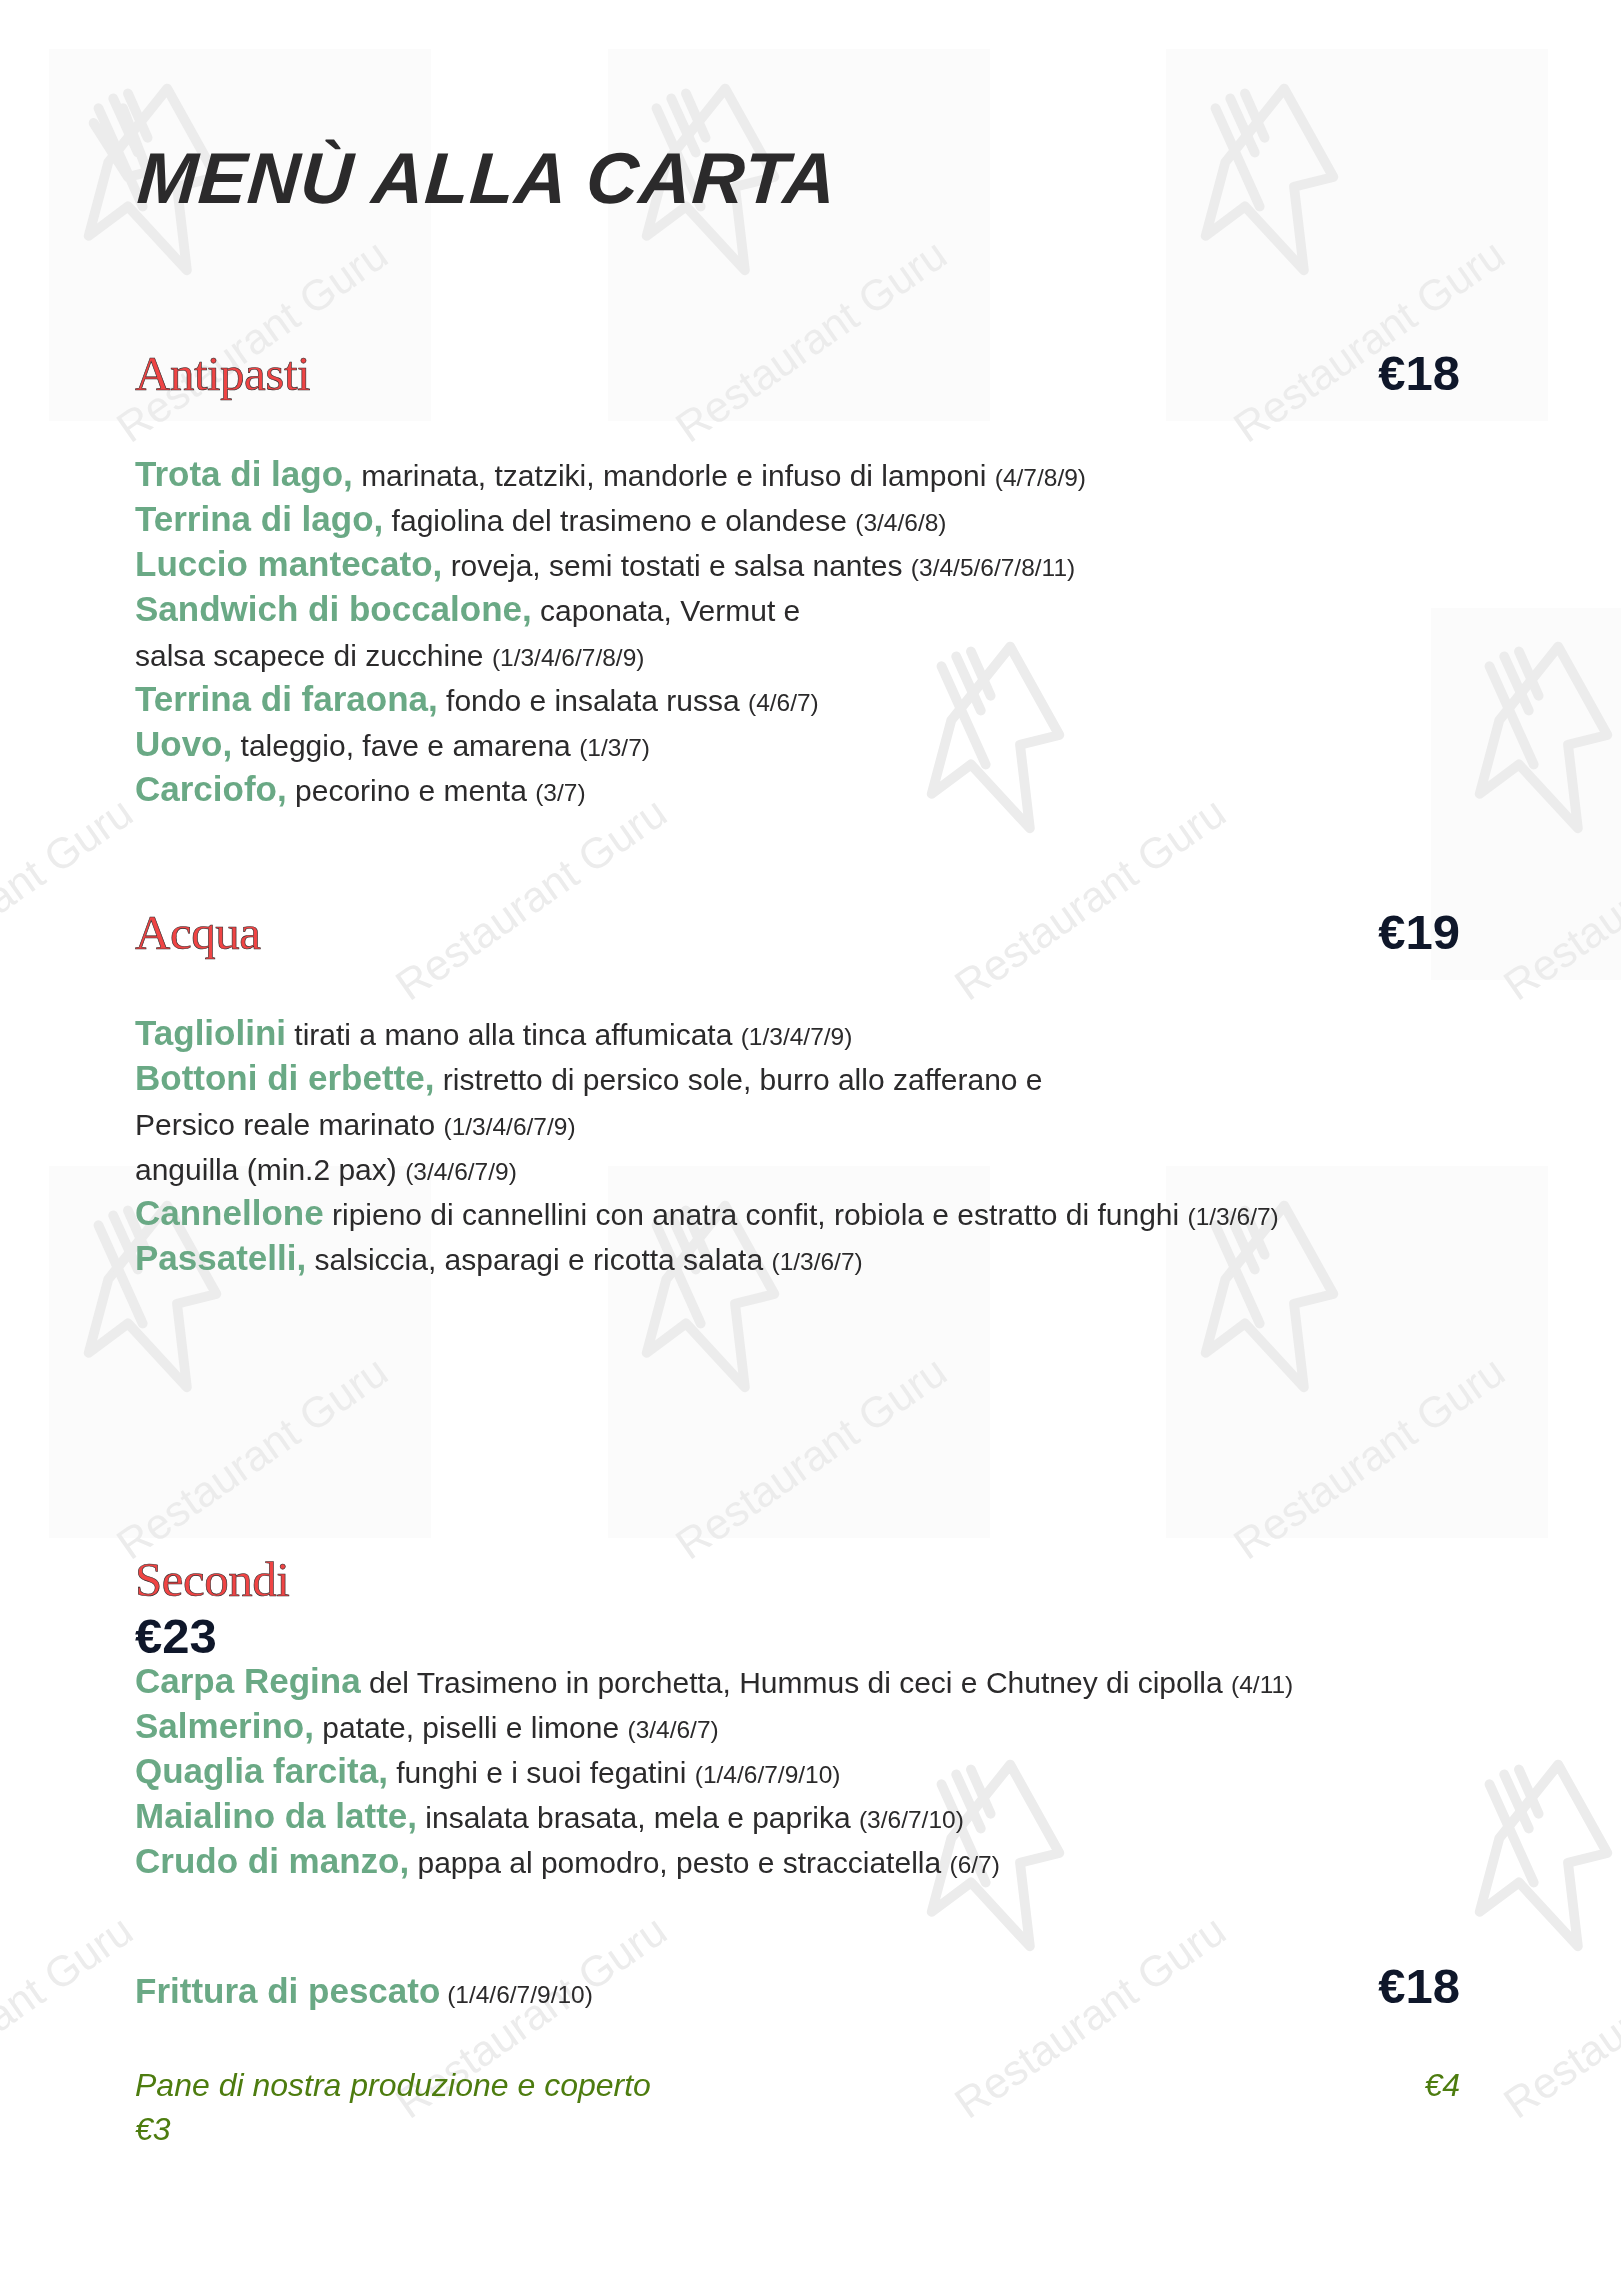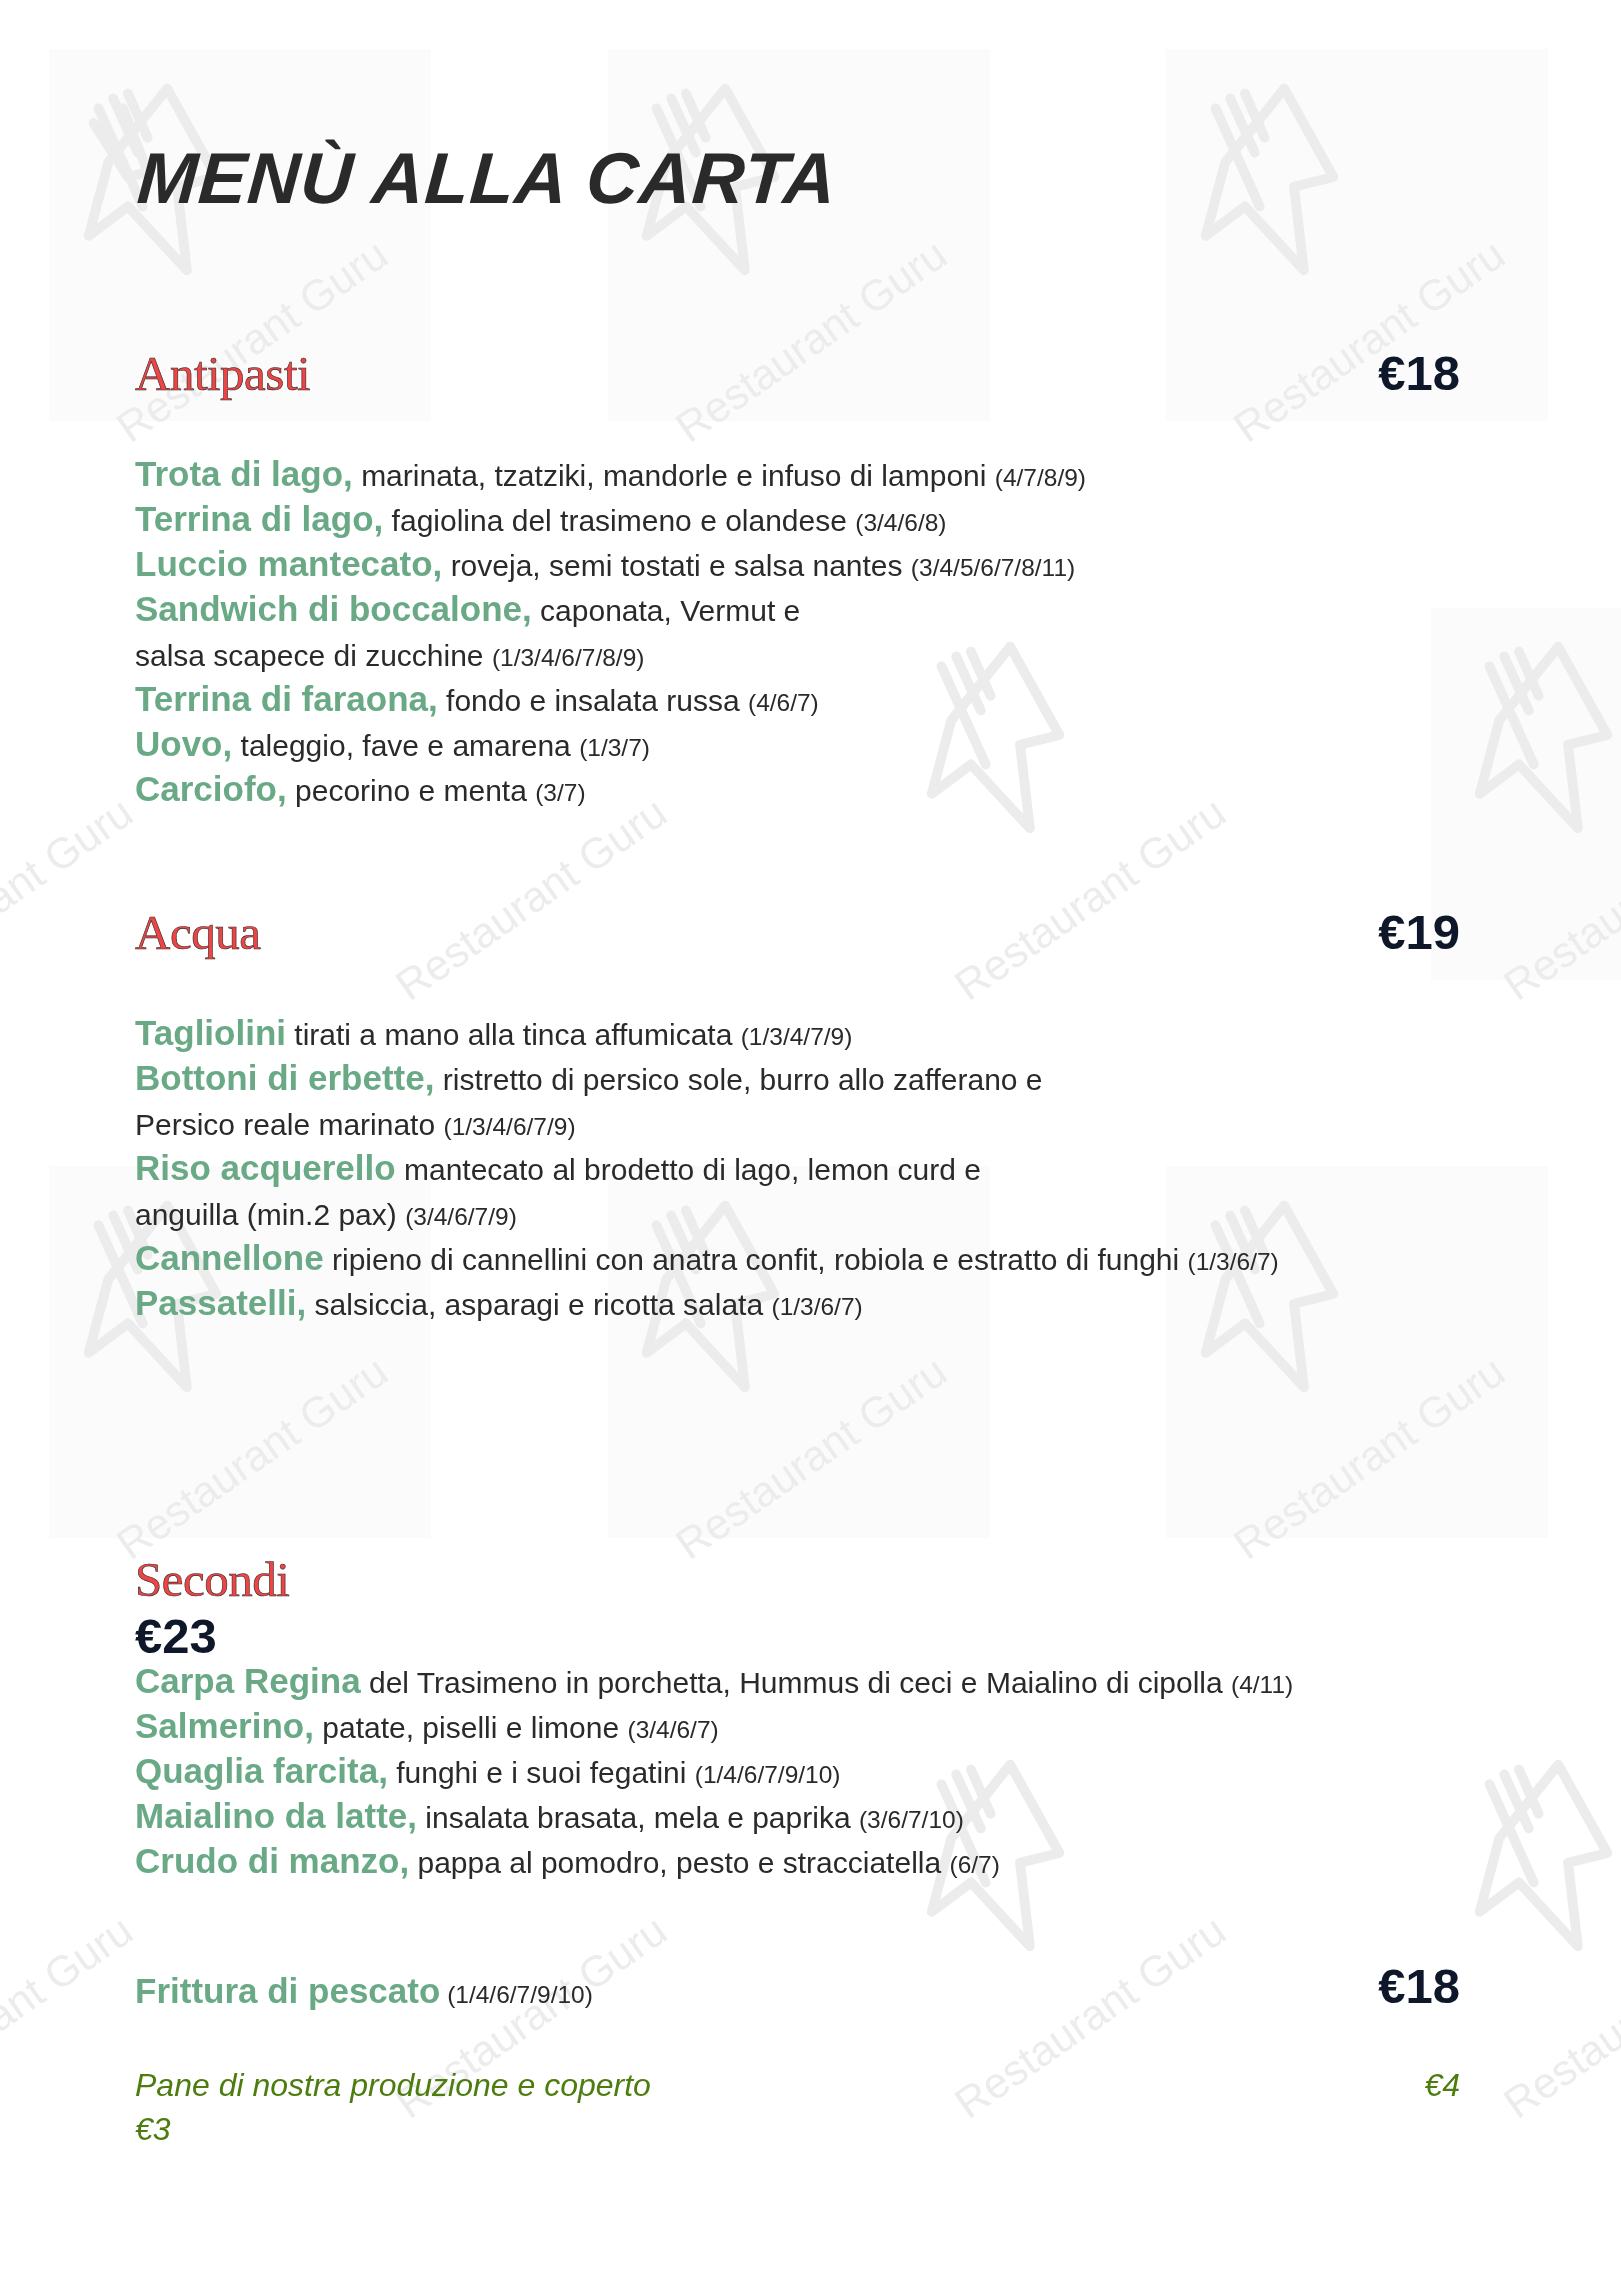--- a/index.html
+++ b/index.html
@@ -216,32 +216,31 @@
 </ul>
 
 <div class="section-header" style="top:904px;">
   <span class="section-title">Acqua</span>
   <span class="section-price">€19</span>
 </div>
 <ul class="items" style="top:1010px;">
   <li class="line"><span class="dish">Tagliolini</span><span class="desc"> tirati a mano alla tinca affumicata </span><span class="allergens">(1/3/4/7/9)</span></li>
   <li class="line"><span class="dish">Bottoni di erbette,</span><span class="desc"> ristretto di persico sole, burro allo zafferano e</span><span class="allergens"></span></li>
   <li class="line"><span class="dish"></span><span class="desc">Persico reale marinato </span><span class="allergens">(1/3/4/6/7/9)</span></li>
-  <li class="line"><span class="dish">Riso acquerello</span><span class="desc"> mantecato al brodetto di lago, lemon curd e</span><span class="allergens"></span></li>
   <li class="line"><span class="dish"></span><span class="desc">anguilla (min.2 pax) </span><span class="allergens">(3/4/6/7/9)</span></li>
   <li class="line"><span class="dish">Cannellone</span><span class="desc"> ripieno di cannellini con anatra confit, robiola e estratto di funghi </span><span class="allergens">(1/3/6/7)</span></li>
   <li class="line"><span class="dish">Passatelli,</span><span class="desc"> salsiccia, asparagi e ricotta salata </span><span class="allergens">(1/3/6/7)</span></li>
 </ul>
 
 <div class="section-header" style="top:1551px;flex-direction:column;">
   <span class="section-title">Secondi</span>
   <span class="section-price">€23</span>
 </div>
 <ul class="items" style="top:1658px;">
-  <li class="line"><span class="dish">Carpa Regina</span><span class="desc"> del Trasimeno in porchetta, Hummus di ceci e Maialino di cipolla </span><span class="allergens">(4/11)</span></li>
+  <li class="line"><span class="dish">Carpa Regina</span><span class="desc"> del Trasimeno in porchetta, Hummus di ceci e Chutney di cipolla </span><span class="allergens">(4/11)</span></li>
   <li class="line"><span class="dish">Salmerino,</span><span class="desc"> patate, piselli e limone </span><span class="allergens">(3/4/6/7)</span></li>
   <li class="line"><span class="dish">Quaglia farcita,</span><span class="desc"> funghi e i suoi fegatini </span><span class="allergens">(1/4/6/7/9/10)</span></li>
   <li class="line"><span class="dish">Maialino da latte,</span><span class="desc"> insalata brasata, mela e paprika </span><span class="allergens">(3/6/7/10)</span></li>
   <li class="line"><span class="dish">Crudo di manzo,</span><span class="desc">  pappa al pomodro, pesto e stracciatella </span><span class="allergens">(6/7)</span></li>
 </ul>
 
 <div class="section-header" style="top:1958px;">
   <span><span class="dish">Frittura di pescato</span><span class="allergens"> (1/4/6/7/9/10)</span></span>
   <span class="section-price">€18</span>
 </div>

